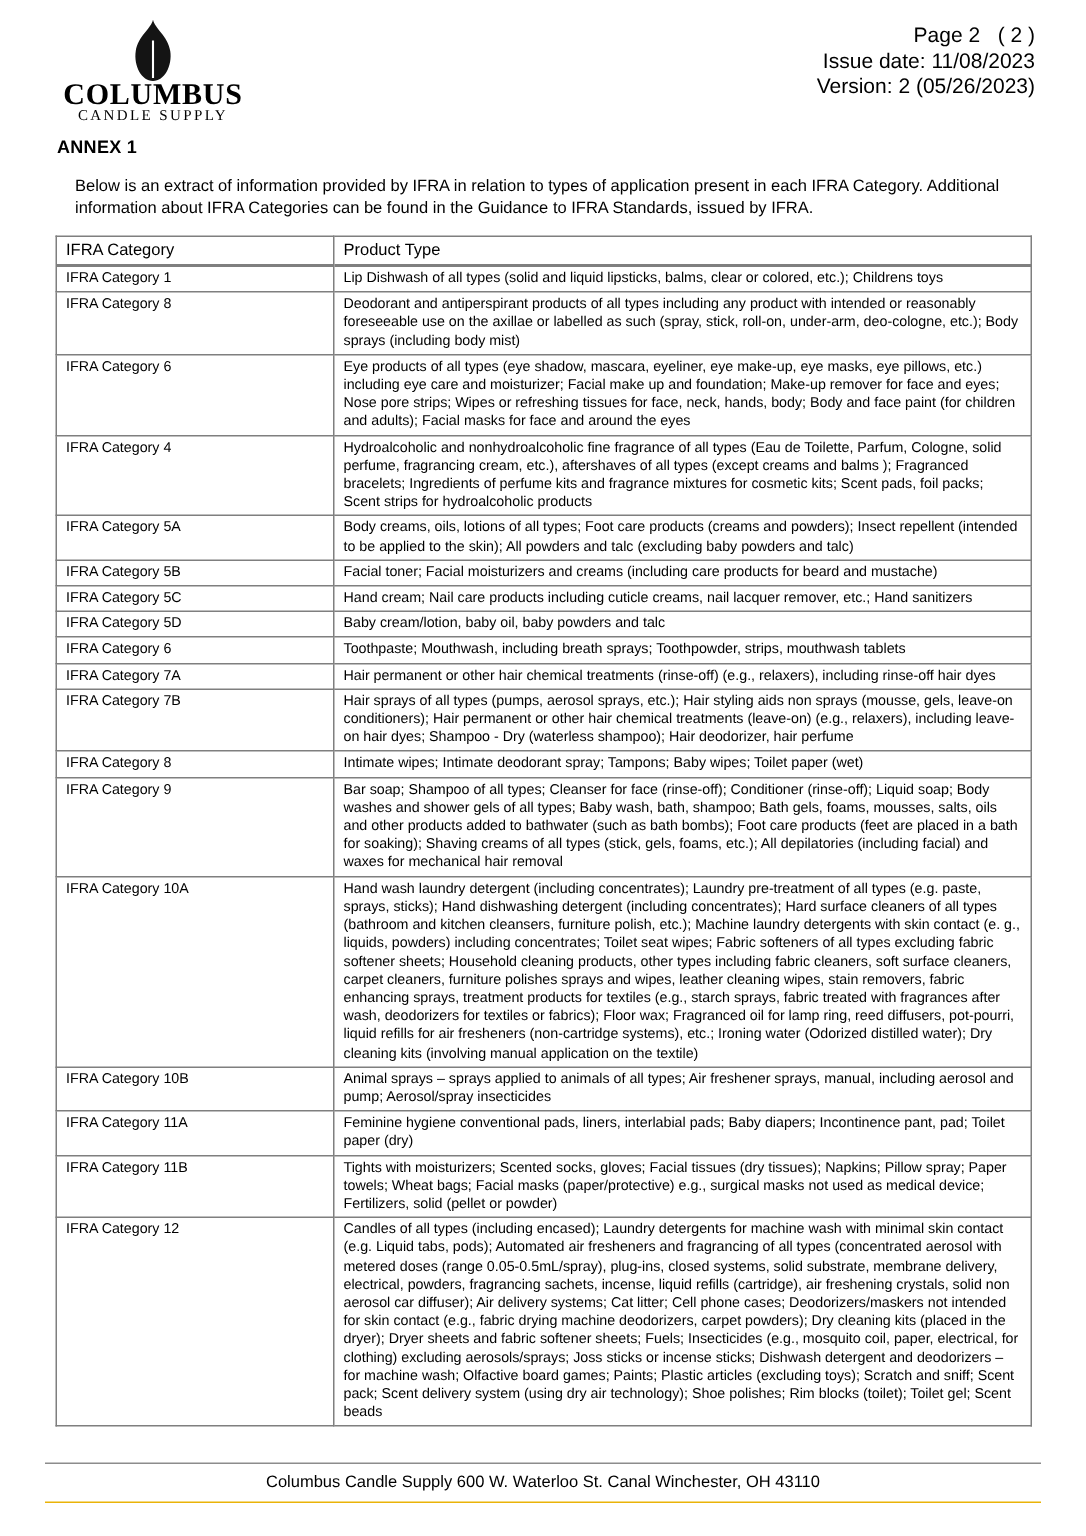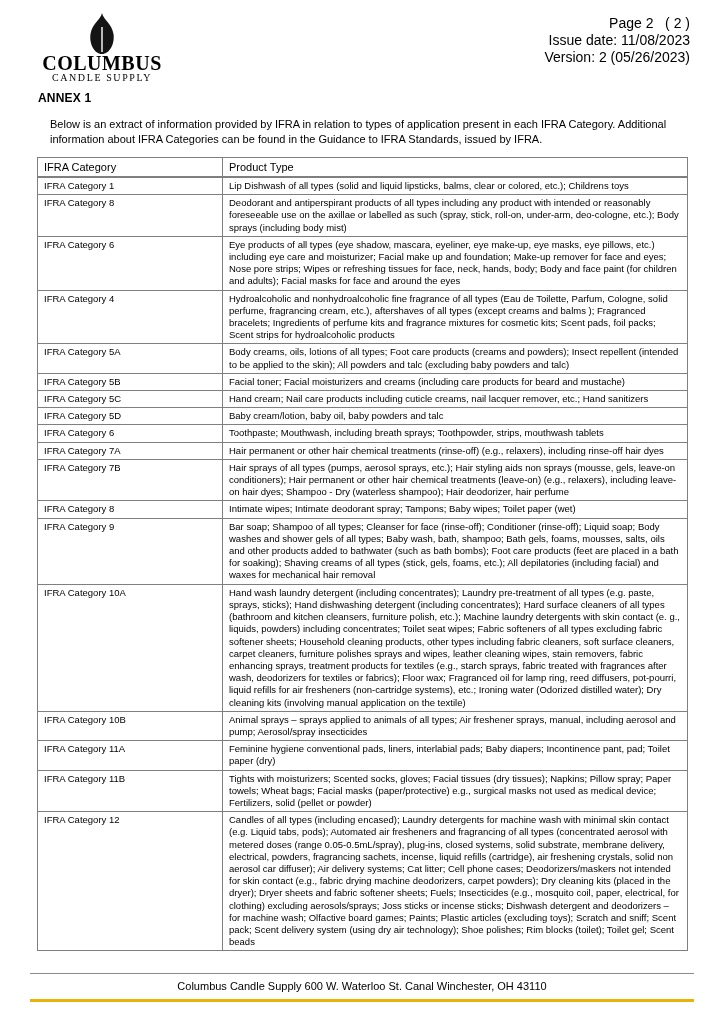--- a/index.html
+++ b/index.html
@@ -93,21 +93,21 @@
   }
   col.c-cat { width: 185px; }
 
   
   .footer {
     position: absolute;
     left: 30px;
     right: 30px;
     bottom: 22px;
     border-top: 1px solid #8c8c8c;
-    border-bottom: 3px solid #eab308;
+    border-bottom: 1px solid #eab308;
     text-align: center;
     padding: 6px 0 7px 0;
     font-size: 11px;
   }
 </style>
 </head>
 <body>
 
 <div class="page">
 

